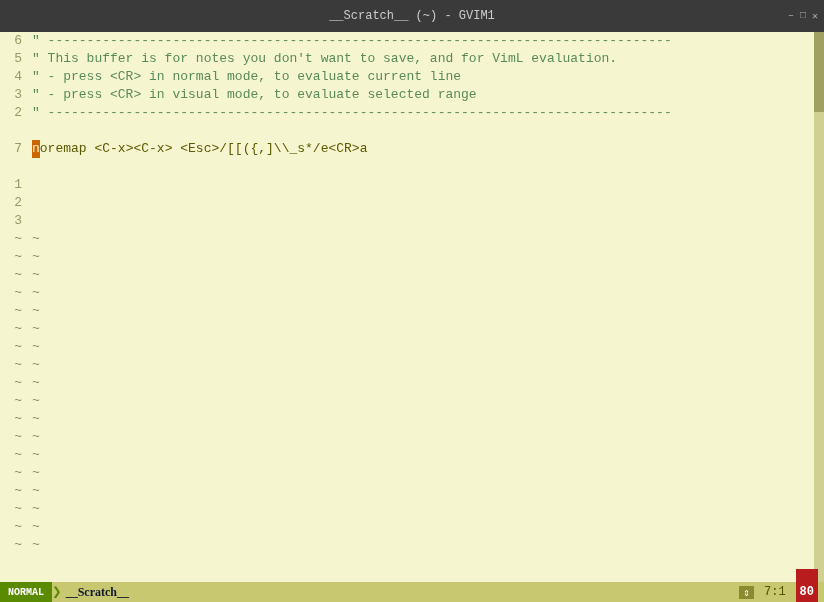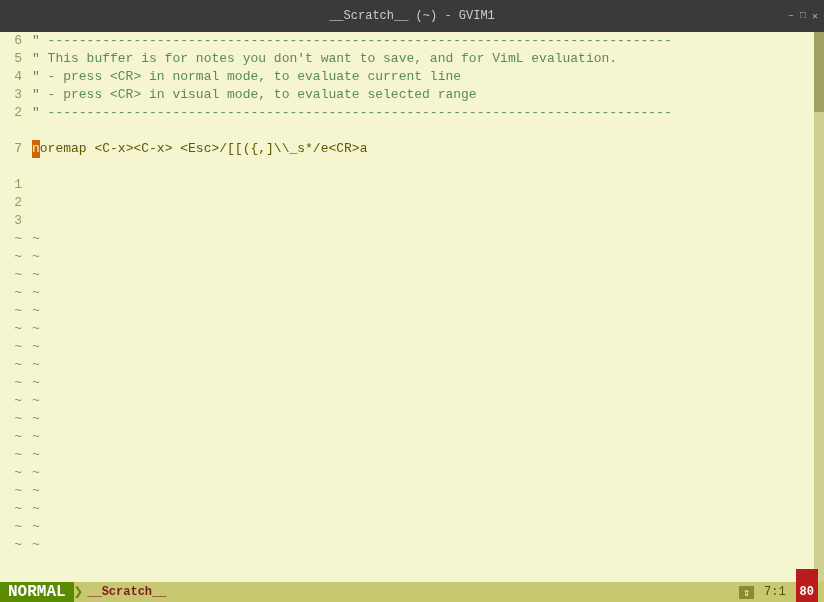--- a/index.html
+++ b/index.html
@@ -116,32 +116,33 @@
     }
 
     .status-mode {
       background: #5a8a00;
       color: #ffffff;
       font-weight: bold;
       padding: 0 8px;
       height: 100%;
       display: flex;
       align-items: center;
-      font-size: 16px;
+      font-size: 10px;
     }
 
     .status-arrow {
       color: #5a8a00;
       font-size: 16px;
       margin-right: 4px;
     }
 
     .status-filename {
-      color: #7f1d1d;
+      color: #0f172a;
       font-weight: bold;
+      font-family: Liberation Serif, serif;
     }
 
     .status-middle {
       flex: 1;
       display: flex;
       align-items: center;
       justify-content: center;
       gap: 8px;
       color: #555500;
       margin-top: 40px;

